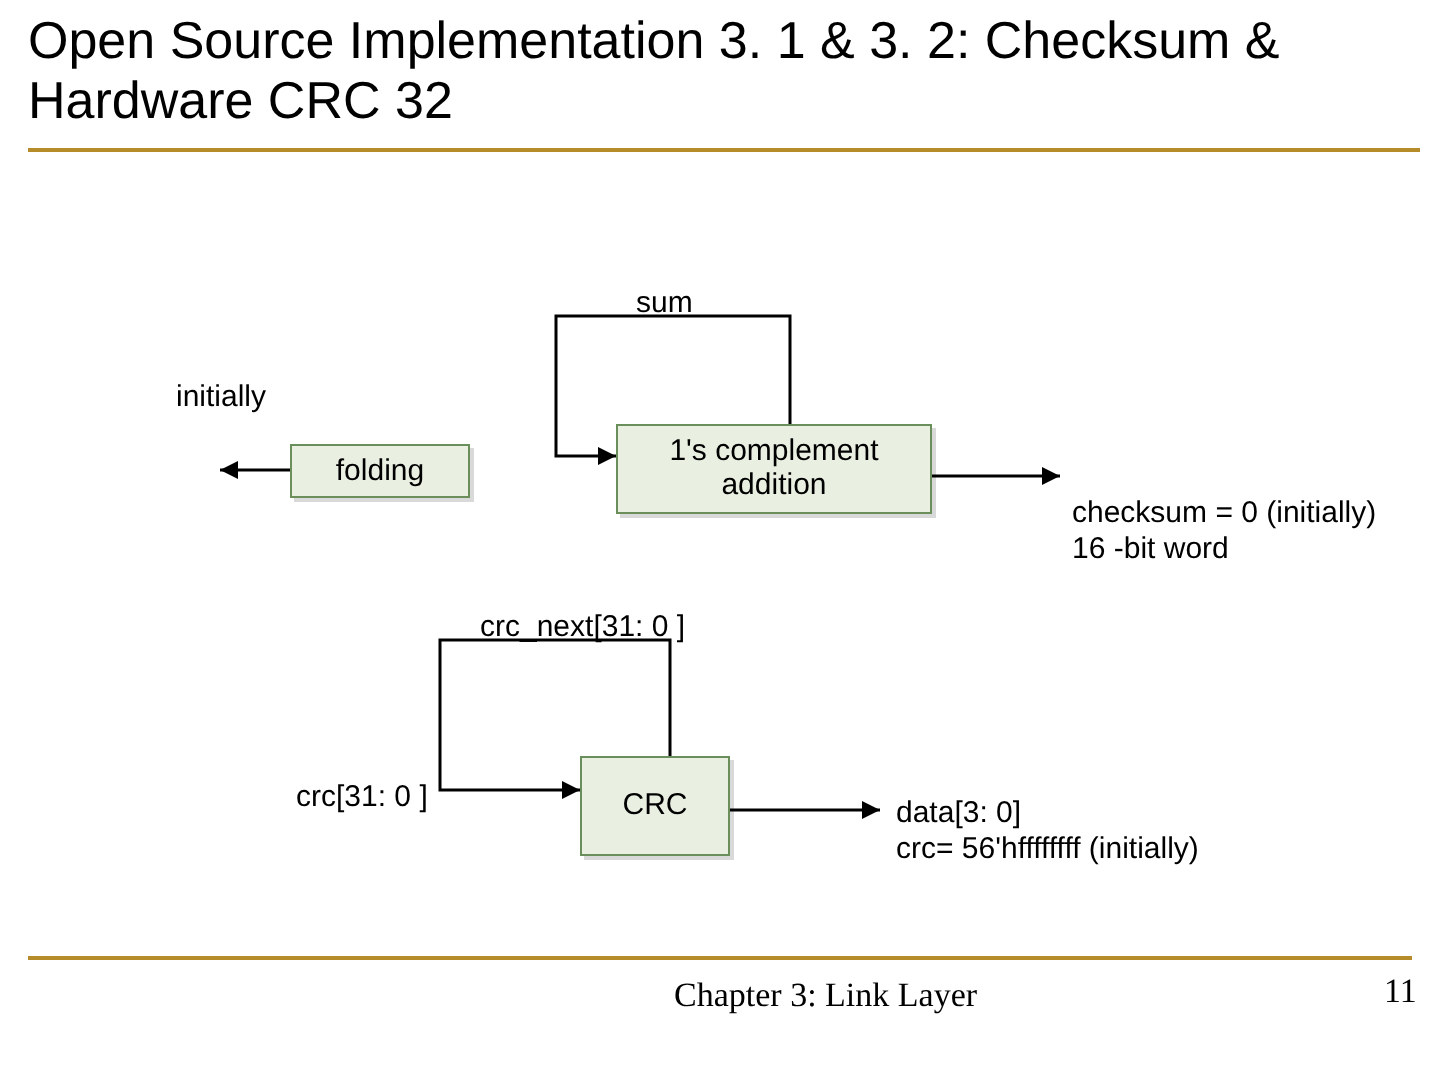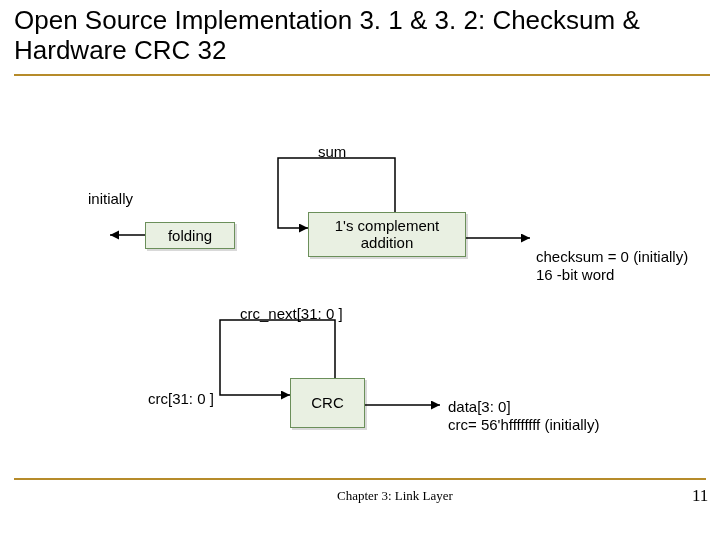--- a/index.html
+++ b/index.html
@@ -40,21 +40,21 @@
     line-height: 1.15;
   }
   svg.wire { position: absolute; overflow: visible; }
   .footer-line {
     position: absolute;
     height: 2px;
     background: #b68b2a;
   }
   .footer-text {
     position: absolute;
-    font-size: 13px;
+    font-size: 17px;
     font-family: "Times New Roman", serif;
     padding-left: 47px;
   }
   .pagenum {
     position: absolute;
     font-size: 17px;
     color: #000;
     font-family: "Times New Roman", serif;
   }
 </style>

